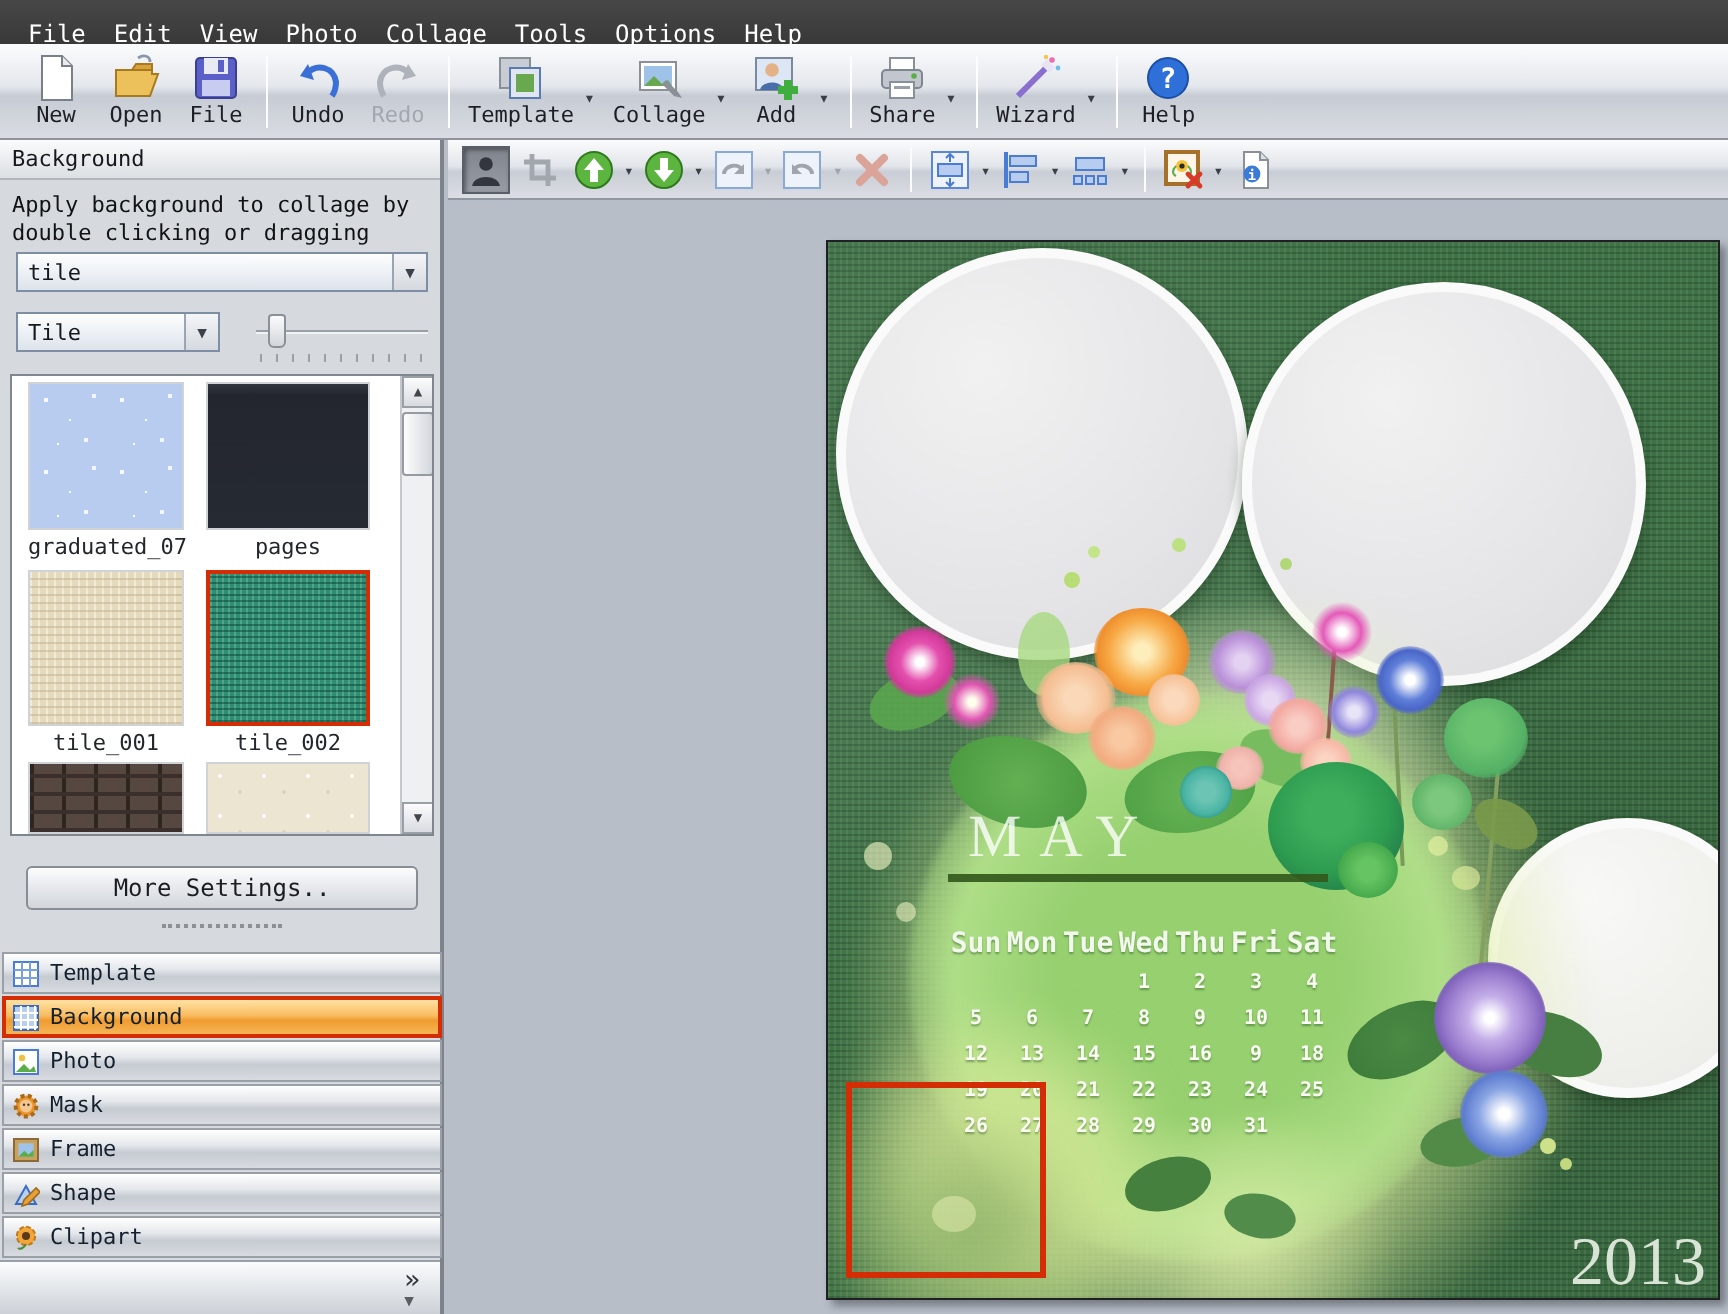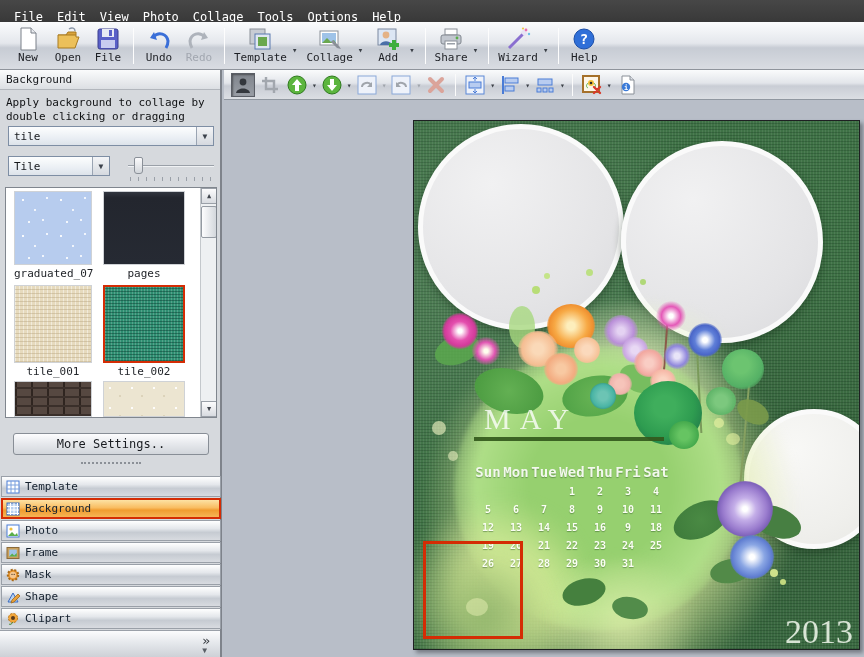--- a/index.html
+++ b/index.html
@@ -437,34 +437,34 @@
       <div class="side-item">
         <svg class="side-icon" viewBox="0 0 14 14">
             <rect x="1" y="1" width="12" height="12" fill="#fff" stroke="#4a7cd6"></rect>
             <circle cx="5" cy="5" r="1.6" fill="#f0c040"></circle>
             <path d="M2 12l4-4 3 3 2-2 1 3z" fill="#5aae4a"></path>
           </svg>
         <span>Photo</span>
       </div>
       <div class="side-item">
         <svg class="side-icon" viewBox="0 0 14 14">
-            <rect x="1" y="1.5" width="12" height="11" fill="#caa05a" stroke="#8a6a3a"></rect>
-            <rect x="3.2" y="3.6" width="7.6" height="6.8" fill="#9fc3e8"></rect>
-            <path d="M3.2 10.4l3-3 2 2 2.6-2.4v3.4z" fill="#5aae4a"></path>
-          </svg>
-        <span>Frame</span>
-      </div>
-      <div class="side-item">
-        <svg class="side-icon" viewBox="0 0 14 14">
             <circle cx="7" cy="7" r="5.2" fill="#e8952f" stroke="#a86a1a" stroke-width="2" stroke-dasharray="2 1.6"></circle>
             <circle cx="7" cy="7" r="3.2" fill="#f4c690"></circle>
             <circle cx="6" cy="6.4" r=".6" fill="#4a3a2a"></circle>
             <circle cx="8.2" cy="6.4" r=".6" fill="#4a3a2a"></circle>
           </svg>
         <span>Mask</span>
+      </div>
+      <div class="side-item">
+        <svg class="side-icon" viewBox="0 0 14 14">
+            <rect x="1" y="1.5" width="12" height="11" fill="#caa05a" stroke="#8a6a3a"></rect>
+            <rect x="3.2" y="3.6" width="7.6" height="6.8" fill="#9fc3e8"></rect>
+            <path d="M3.2 10.4l3-3 2 2 2.6-2.4v3.4z" fill="#5aae4a"></path>
+          </svg>
+        <span>Frame</span>
       </div>
       <div class="side-item">
         <svg class="side-icon" viewBox="0 0 14 14">
             <path d="M2 12L7 3l5 9z" fill="#b8d0ee" stroke="#3a6cc0"></path>
             <path d="M12 4L6 10l-1 3 3-1 6-6z" fill="#e8a03a" stroke="#a06a1a" stroke-width=".8"></path>
           </svg>
         <span>Shape</span>
       </div>
       <div class="side-item">
         <svg class="side-icon" viewBox="0 0 14 14">

